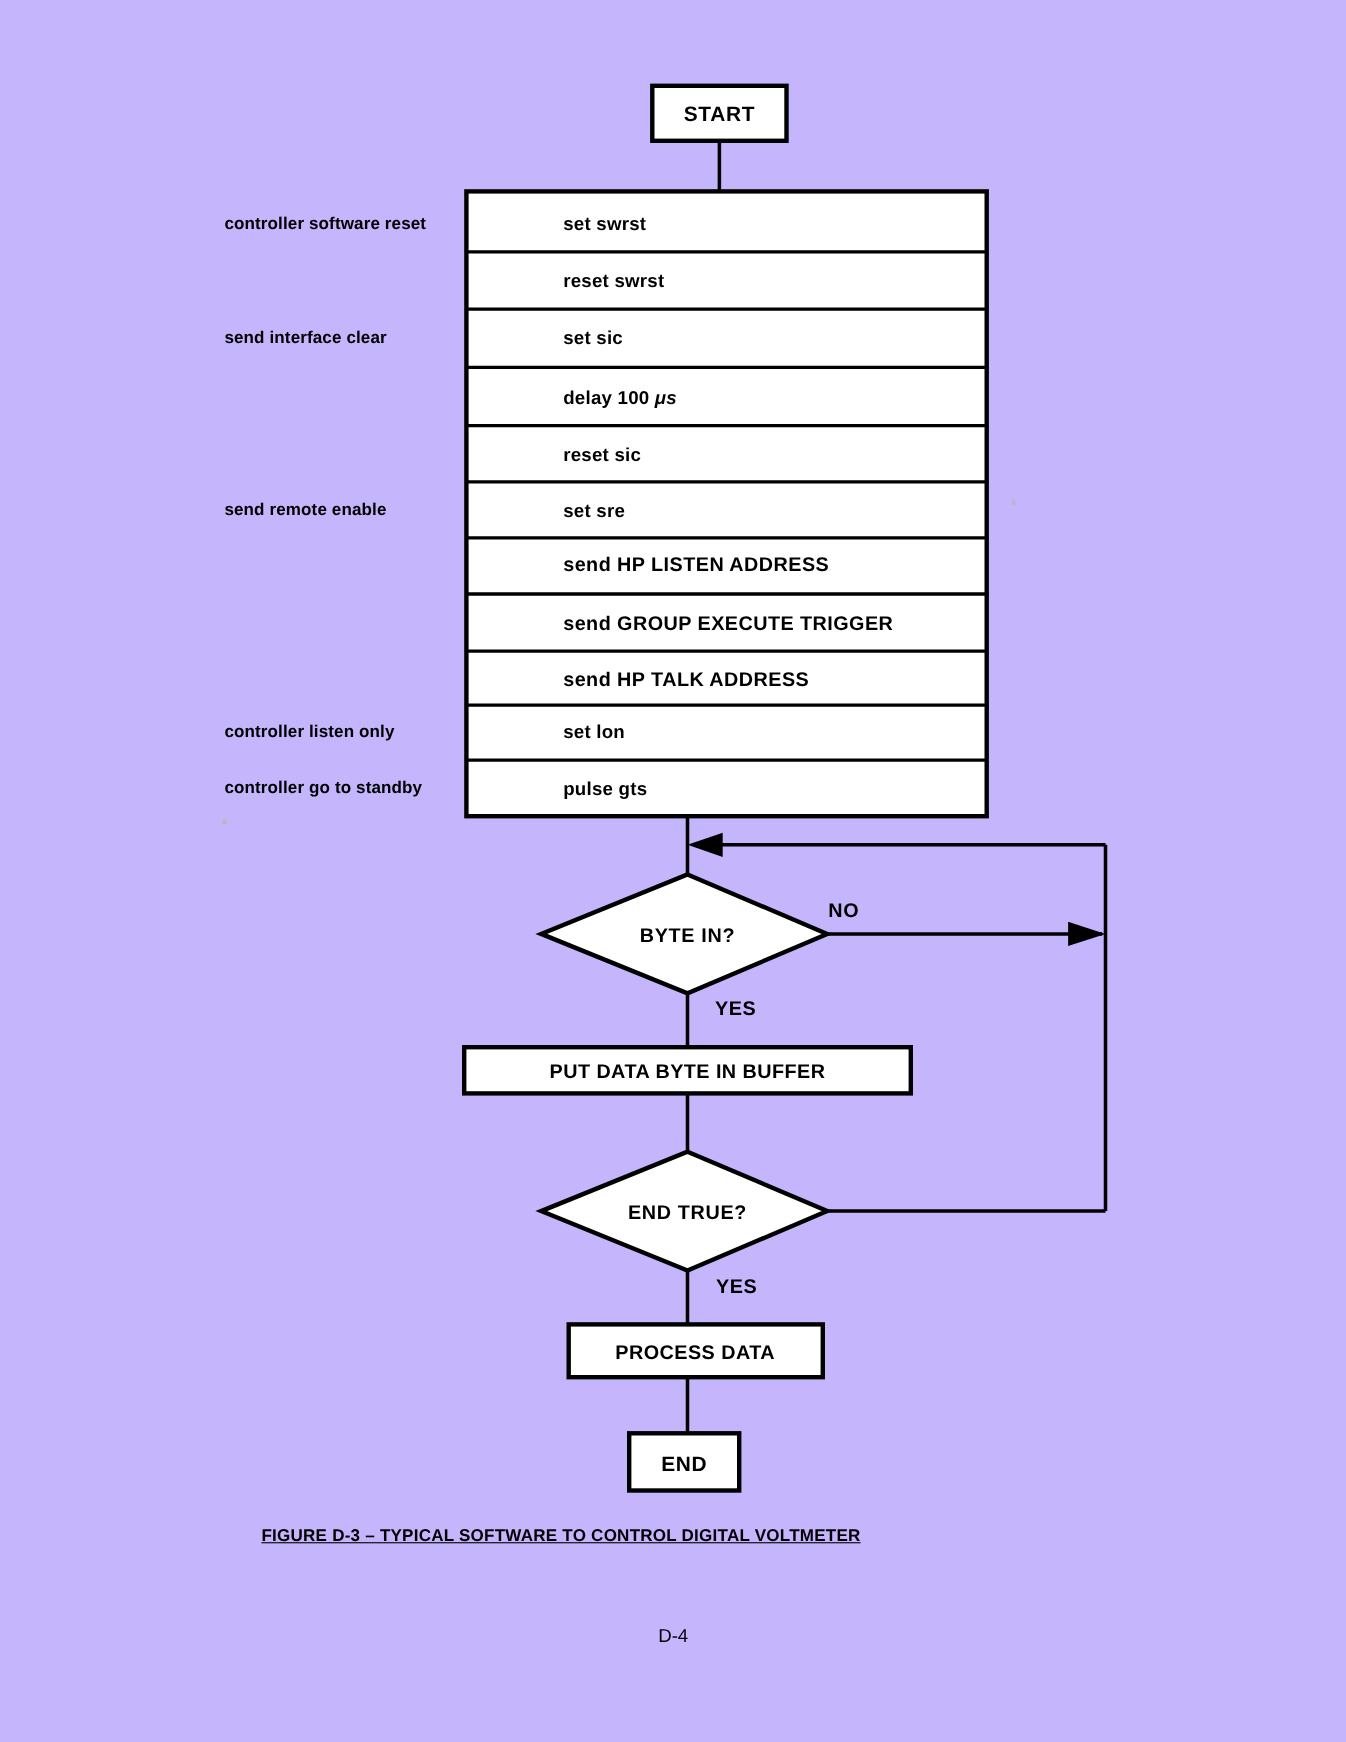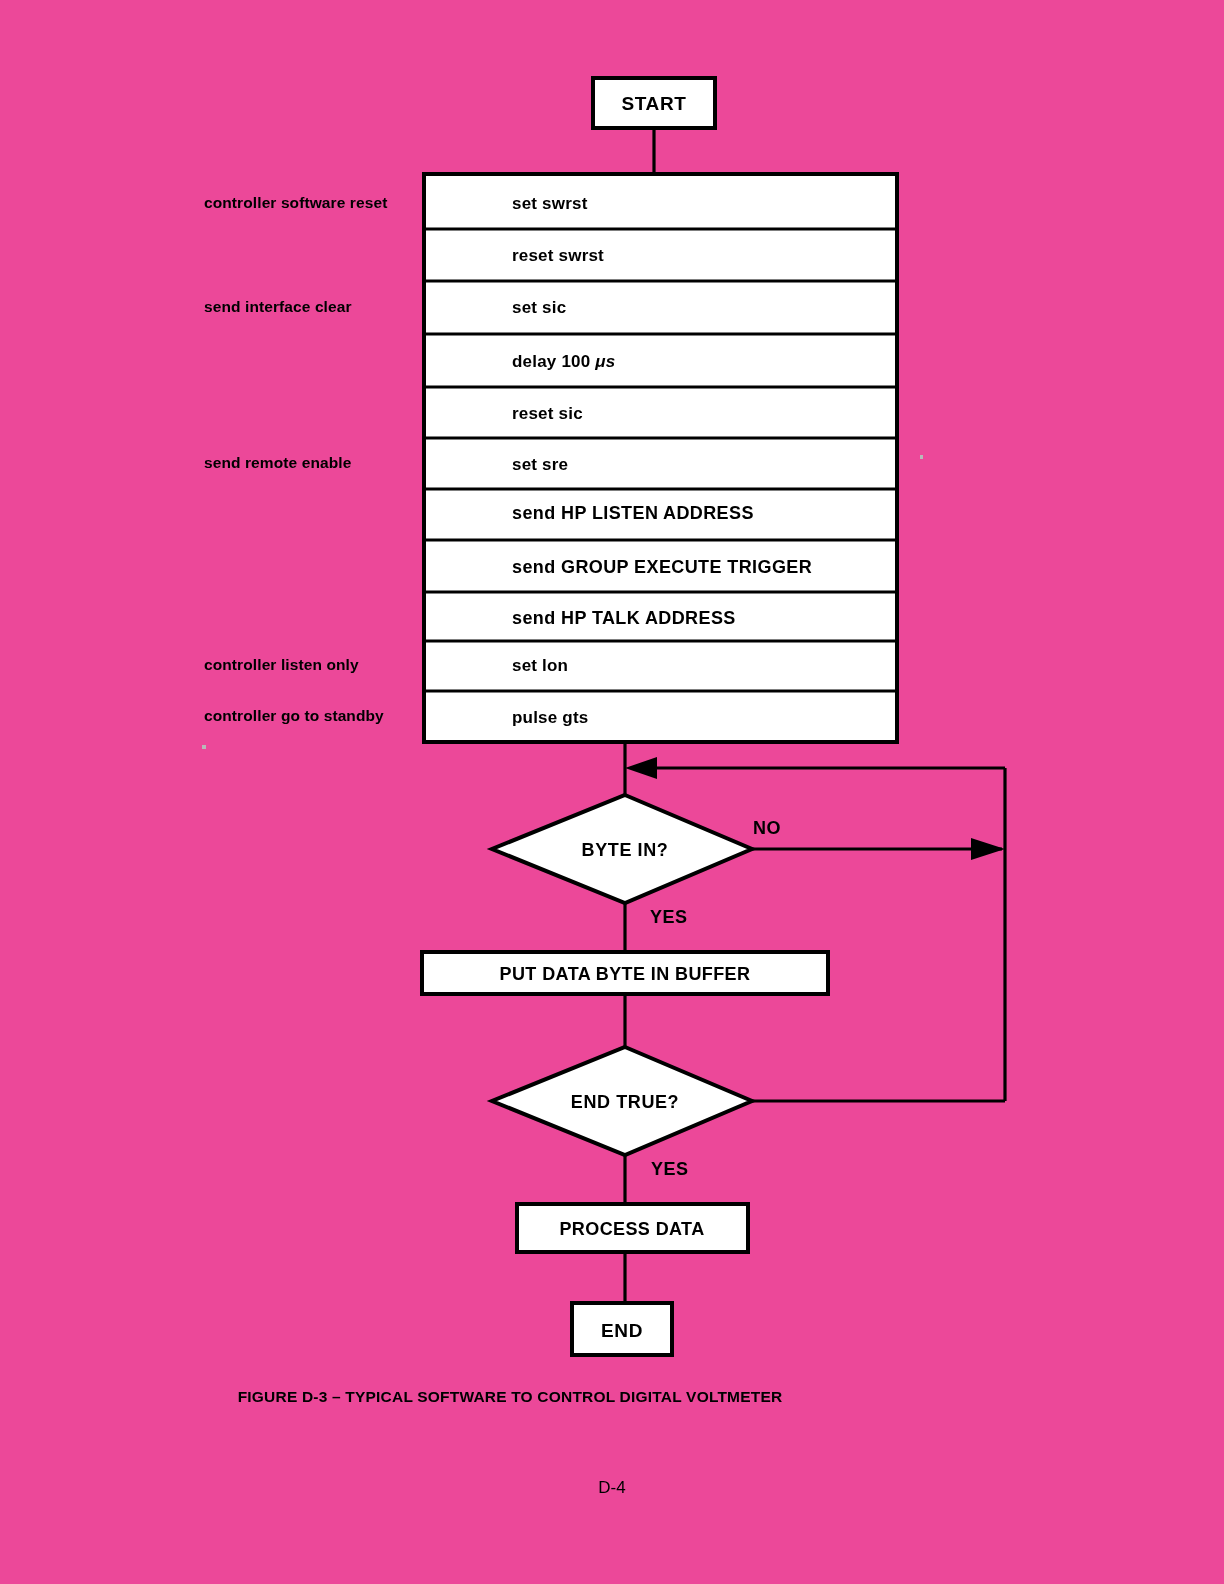--- a/index.html
+++ b/index.html
@@ -9,21 +9,21 @@
     background: #ffffff;
   }
   body {
     font-family: "Liberation Sans", sans-serif;
     color: #000000;
   }
   #page {
     position: relative;
     width: 1224px;
     height: 1584px;
-    background: #ec4899;
+    background: #c4b5fd;
     overflow: hidden;
   }
   #flow-svg {
     position: absolute;
     left: 0;
     top: 0;
     width: 1224px;
     height: 1584px;
   }
   .node-text {
@@ -74,20 +74,21 @@
     position: absolute;
     left: 0;
     top: 1388px;
     width: 1020px;
     text-align: center;
     font-family: "Liberation Sans", sans-serif;
     font-weight: bold;
     font-size: 15.5px;
     letter-spacing: 0.2px;
     color: #000000;
+    text-decoration: underline;
   }
   .folio {
     position: absolute;
     left: 0;
     top: 1478px;
     width: 1224px;
     text-align: center;
     font-family: "Liberation Sans", sans-serif;
     font-weight: normal;
     font-size: 17px;

